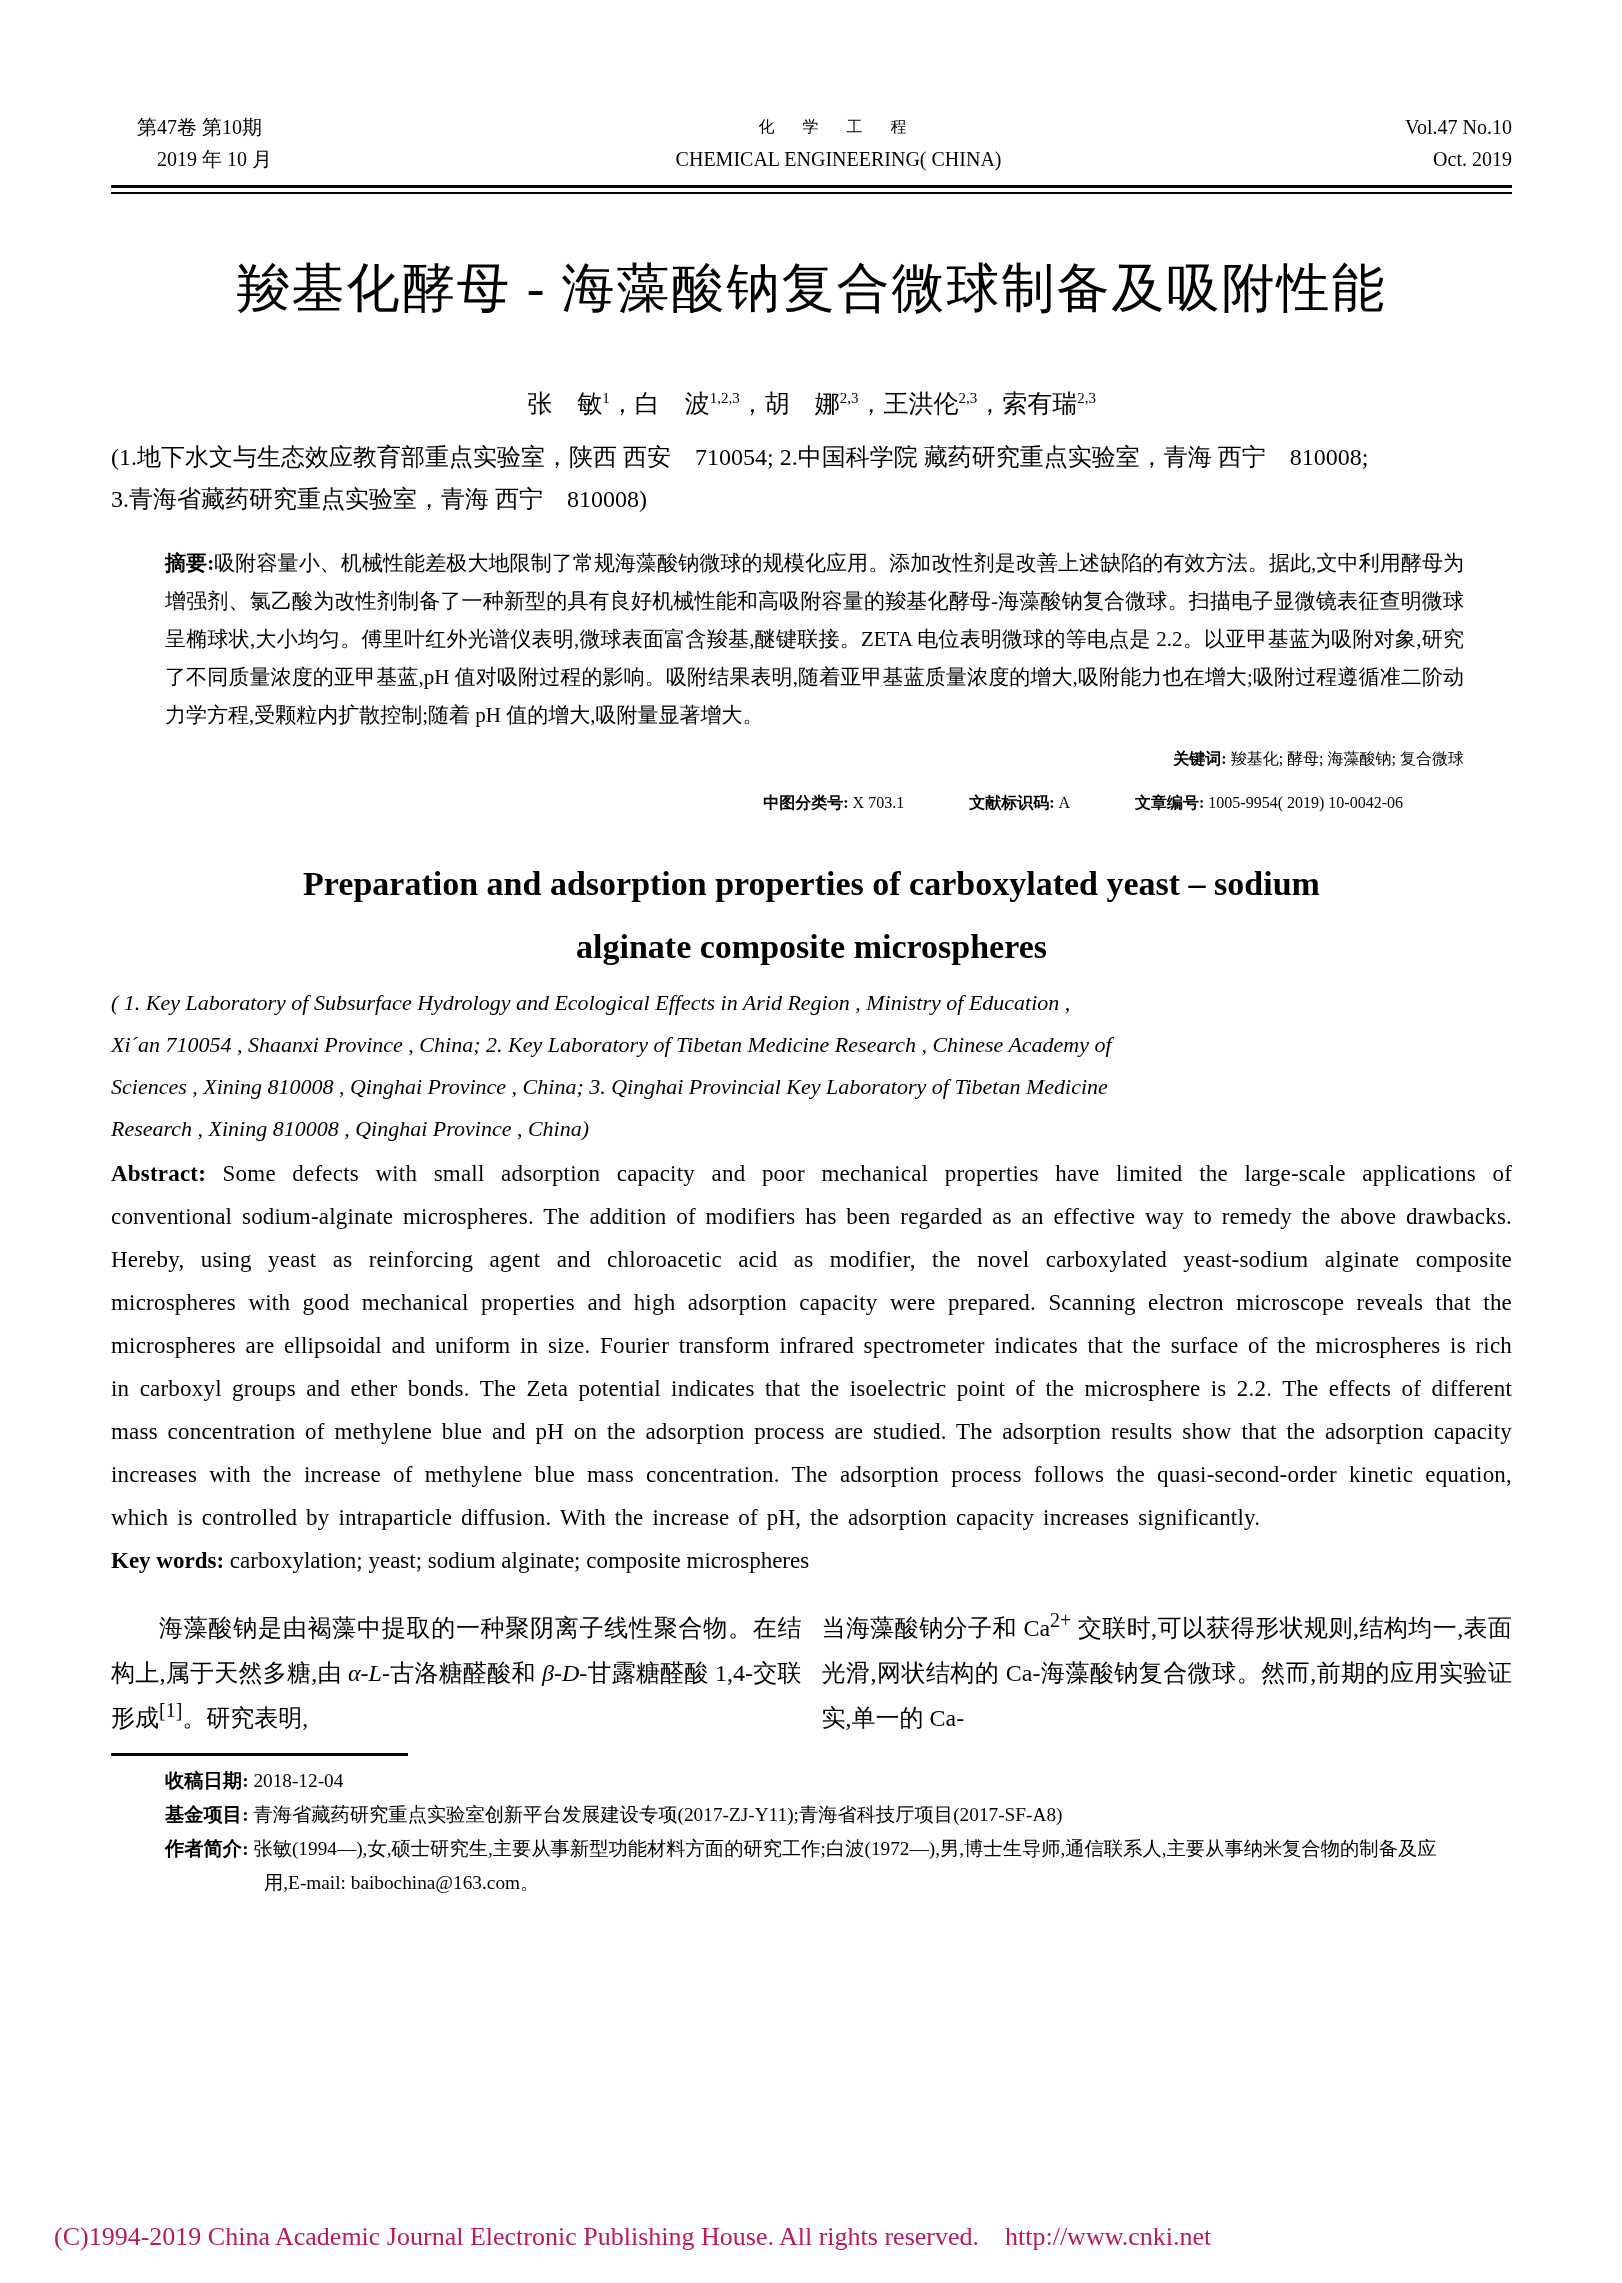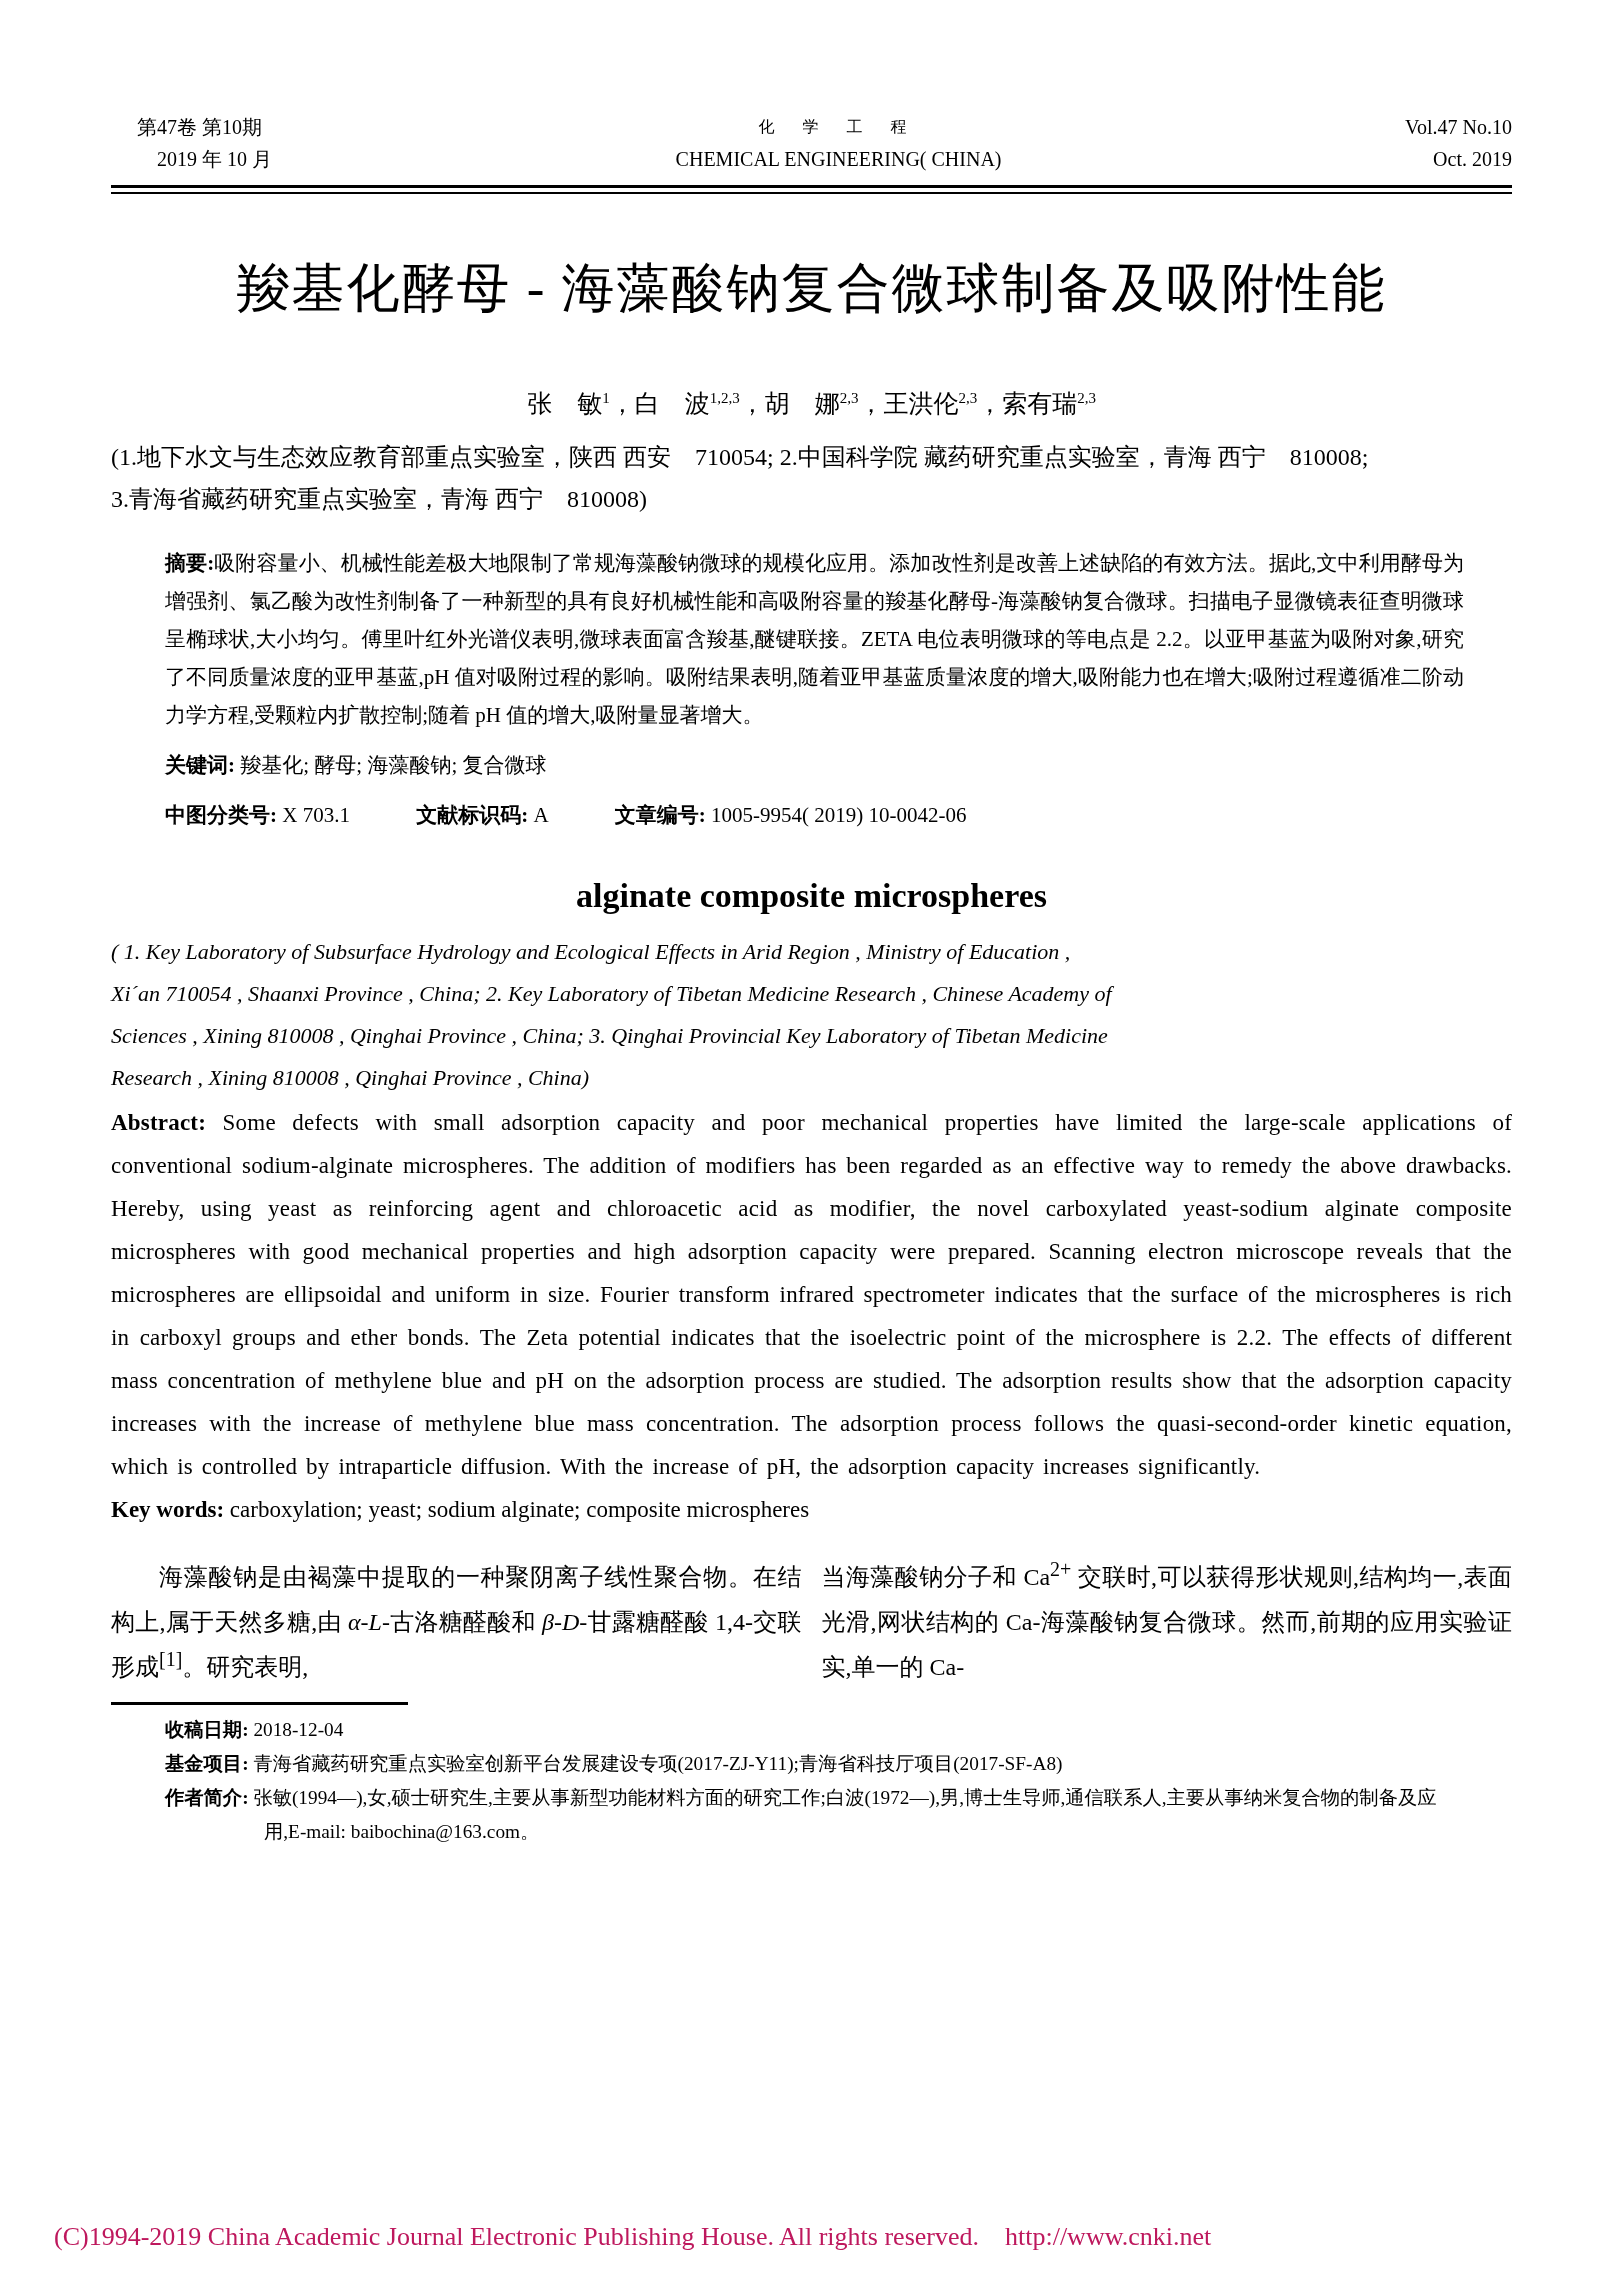--- a/index.html
+++ b/index.html
@@ -20,21 +20,21 @@
   .double-rule{margin-top:10px;height:4px;border-top:3px solid #000;border-bottom:2px solid #000;}
 
   
   .title-cn{margin:59px 0 0 0;font-size:53px;font-weight:400;text-align:center;letter-spacing:2px;}
   .authors-cn{margin-top:59px;text-align:center;font-size:25px;line-height:40px;}
   .authors-cn sup{font-size:15px;}
   .affil-cn{margin-top:12px;text-align:left;font-size:24px;line-height:42px;}
 
   
   .abs-cn{margin:24px 48px 0 54px;font-size:21px;line-height:38px;text-align:justify;}
-  .meta-line{margin:12px 48px 0 54px;font-size:21px;line-height:38px;}
+  .meta-line{margin:6px 48px 0 54px;font-size:16px;line-height:38px;text-align:right;}
   .meta-line .pair{display:inline-block;margin-right:61px;}
   .b{font-weight:bold;}
 
   
   .title-en{margin-top:30px;text-align:center;font-size:34px;font-weight:bold;line-height:63px;}
   .authors-en{margin-top:4px;text-align:center;font-size:23px;font-weight:bold;line-height:40px;}
   .authors-en sup{font-size:14px;}
   .affil-en{margin-top:4px;font-size:22px;line-height:42px;font-style:italic;}
   .abs-en{margin-top:2px;font-size:23px;line-height:43px;text-align:justify;word-spacing:3px;letter-spacing:0.2px;}
   .kw-en{margin-top:0;font-size:23px;line-height:43px;}
@@ -89,20 +89,21 @@
   <div class="meta-line"><span class="b">关键词:</span> <span>羧基化;  酵母;  海藻酸钠;  复合微球</span></div>
 
   <div class="meta-line">
     <span class="pair"><span class="b">中图分类号:</span> <span>X 703.1</span></span>
     <span class="pair"><span class="b">文献标识码:</span> <span>A</span></span>
     <span class="pair"><span class="b">文章编号:</span> <span>1005-9954( 2019) 10-0042-06</span></span>
   </div>
 
 
   <div class="title-en">
+    <div>Preparation and adsorption properties of carboxylated yeast – sodium</div>
     <div>alginate composite microspheres</div>
   </div>
 
 
   <div class="affil-en">
     <div>( 1. Key Laboratory of Subsurface Hydrology and Ecological Effects in Arid Region , Ministry of Education ,</div>
     <div>Xi´an 710054 , Shaanxi Province , China;  2. Key Laboratory of Tibetan Medicine Research , Chinese Academy of</div>
     <div>Sciences , Xining 810008 , Qinghai Province , China; 3. Qinghai Provincial Key Laboratory of Tibetan Medicine</div>
     <div>Research , Xining 810008 , Qinghai Province ,  China)</div>
   </div>

